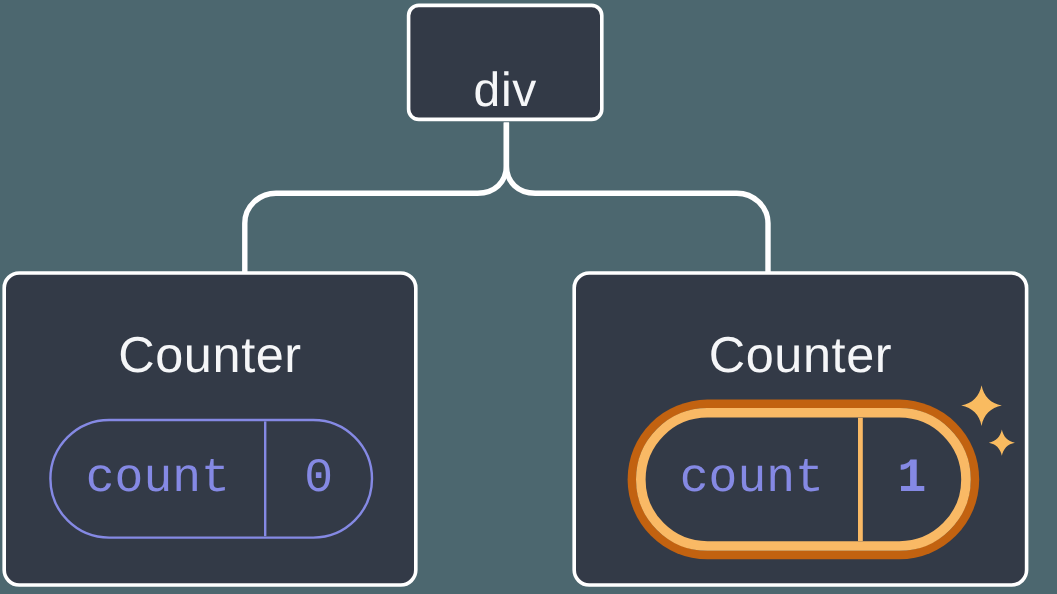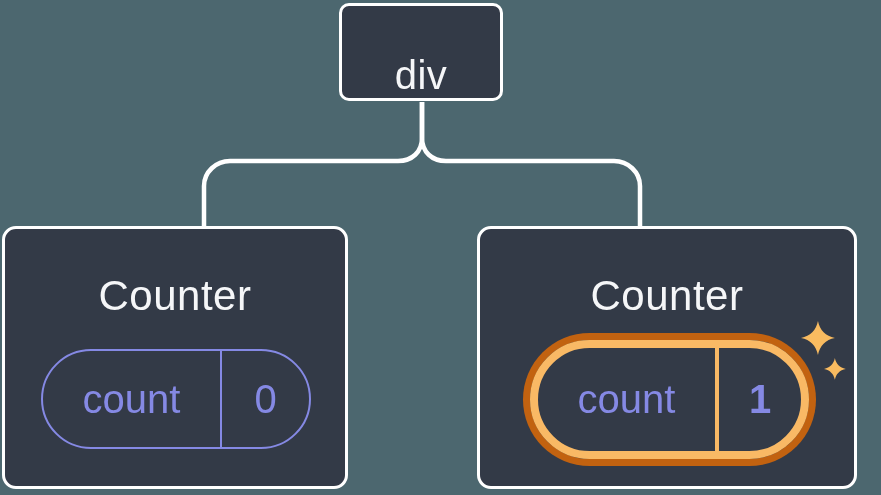--- a/index.html
+++ b/index.html
@@ -71,20 +71,21 @@
     font-weight: 500;
     line-height: 1;
     letter-spacing: 0.5px;
   }
   .state-pill {
     position: absolute;
     display: flex;
     align-items: stretch;
     border-radius: 999px;
     overflow: hidden;
+    font-family: Liberation Mono, monospace;
   }
   .state-pill.plain {
     left: 36px; top: 120px;
     width: 270px; height: 100px;
     border: 2.5px solid var(--state-purple);
   }
   .state-pill.highlighted {
     left: 50px; top: 111px;
     width: 279px; height: 119px;
     border: 8px solid var(--highlight-orange-light);

